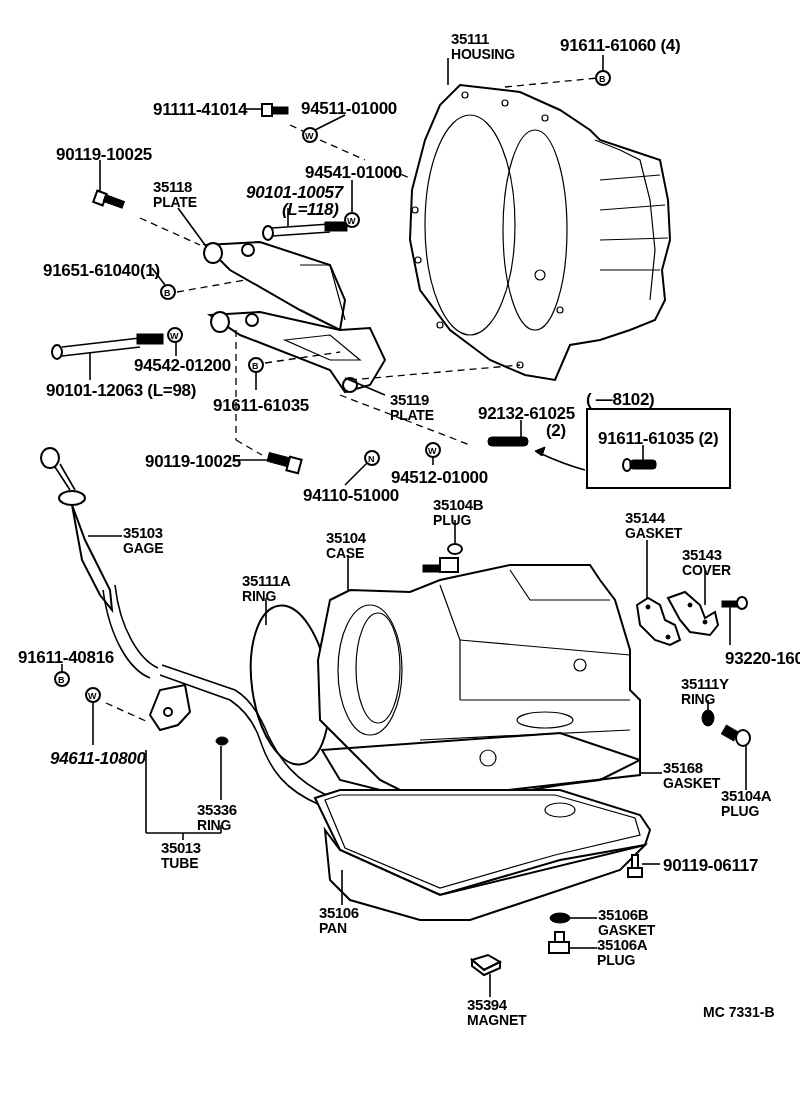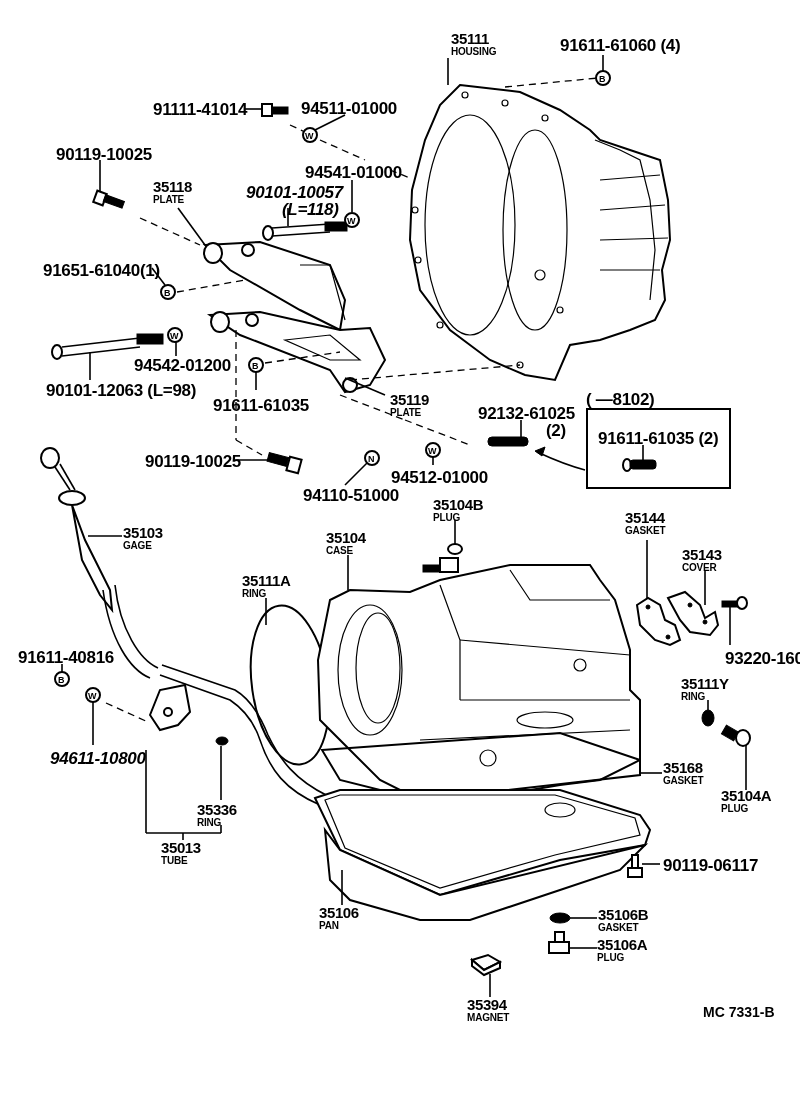--- a/index.html
+++ b/index.html
@@ -3,21 +3,21 @@
 <meta charset="utf-8">
 <style>
   html, body { margin:0; padding:0; background:#ffffff; }
   body { width:800px; height:1098px; position:relative; overflow:hidden;
          font-family:"Liberation Sans", sans-serif; color:#000; }
   #diagram { position:absolute; left:0; top:0; width:800px; height:1098px; }
   .lbl { position:absolute; font-family:"Liberation Sans", sans-serif; font-weight:bold;
          line-height:1; white-space:nowrap; }
   .pn { font-size:17px; letter-spacing:-0.3px; }
   .pn-big { font-size:15px; letter-spacing:-0.4px; }
-  .nm { font-size:10px; letter-spacing:-0.2px; display:block; margin-top:0px; }
+  .nm { font-size:14px; letter-spacing:-0.2px; display:block; margin-top:0px; }
   .code { font-size:14px; }
   svg .ln { stroke:#000; stroke-width:1.6; fill:none; }
   svg .dash { stroke:#000; stroke-width:1.3; fill:none; stroke-dasharray:7 5; }
   svg .part { stroke:#000; stroke-width:2; fill:#fff; }
   svg .thin { stroke:#000; stroke-width:1.2; fill:none; }
   svg .blk { fill:#000; stroke:#000; }
   svg .sym text { font-family:"Liberation Sans", sans-serif; font-weight:bold; font-size:9px; }
   .inset-box { position:absolute; left:586px; top:408px; width:141px; height:77px;
                border:2px solid #000; }
 </style>

